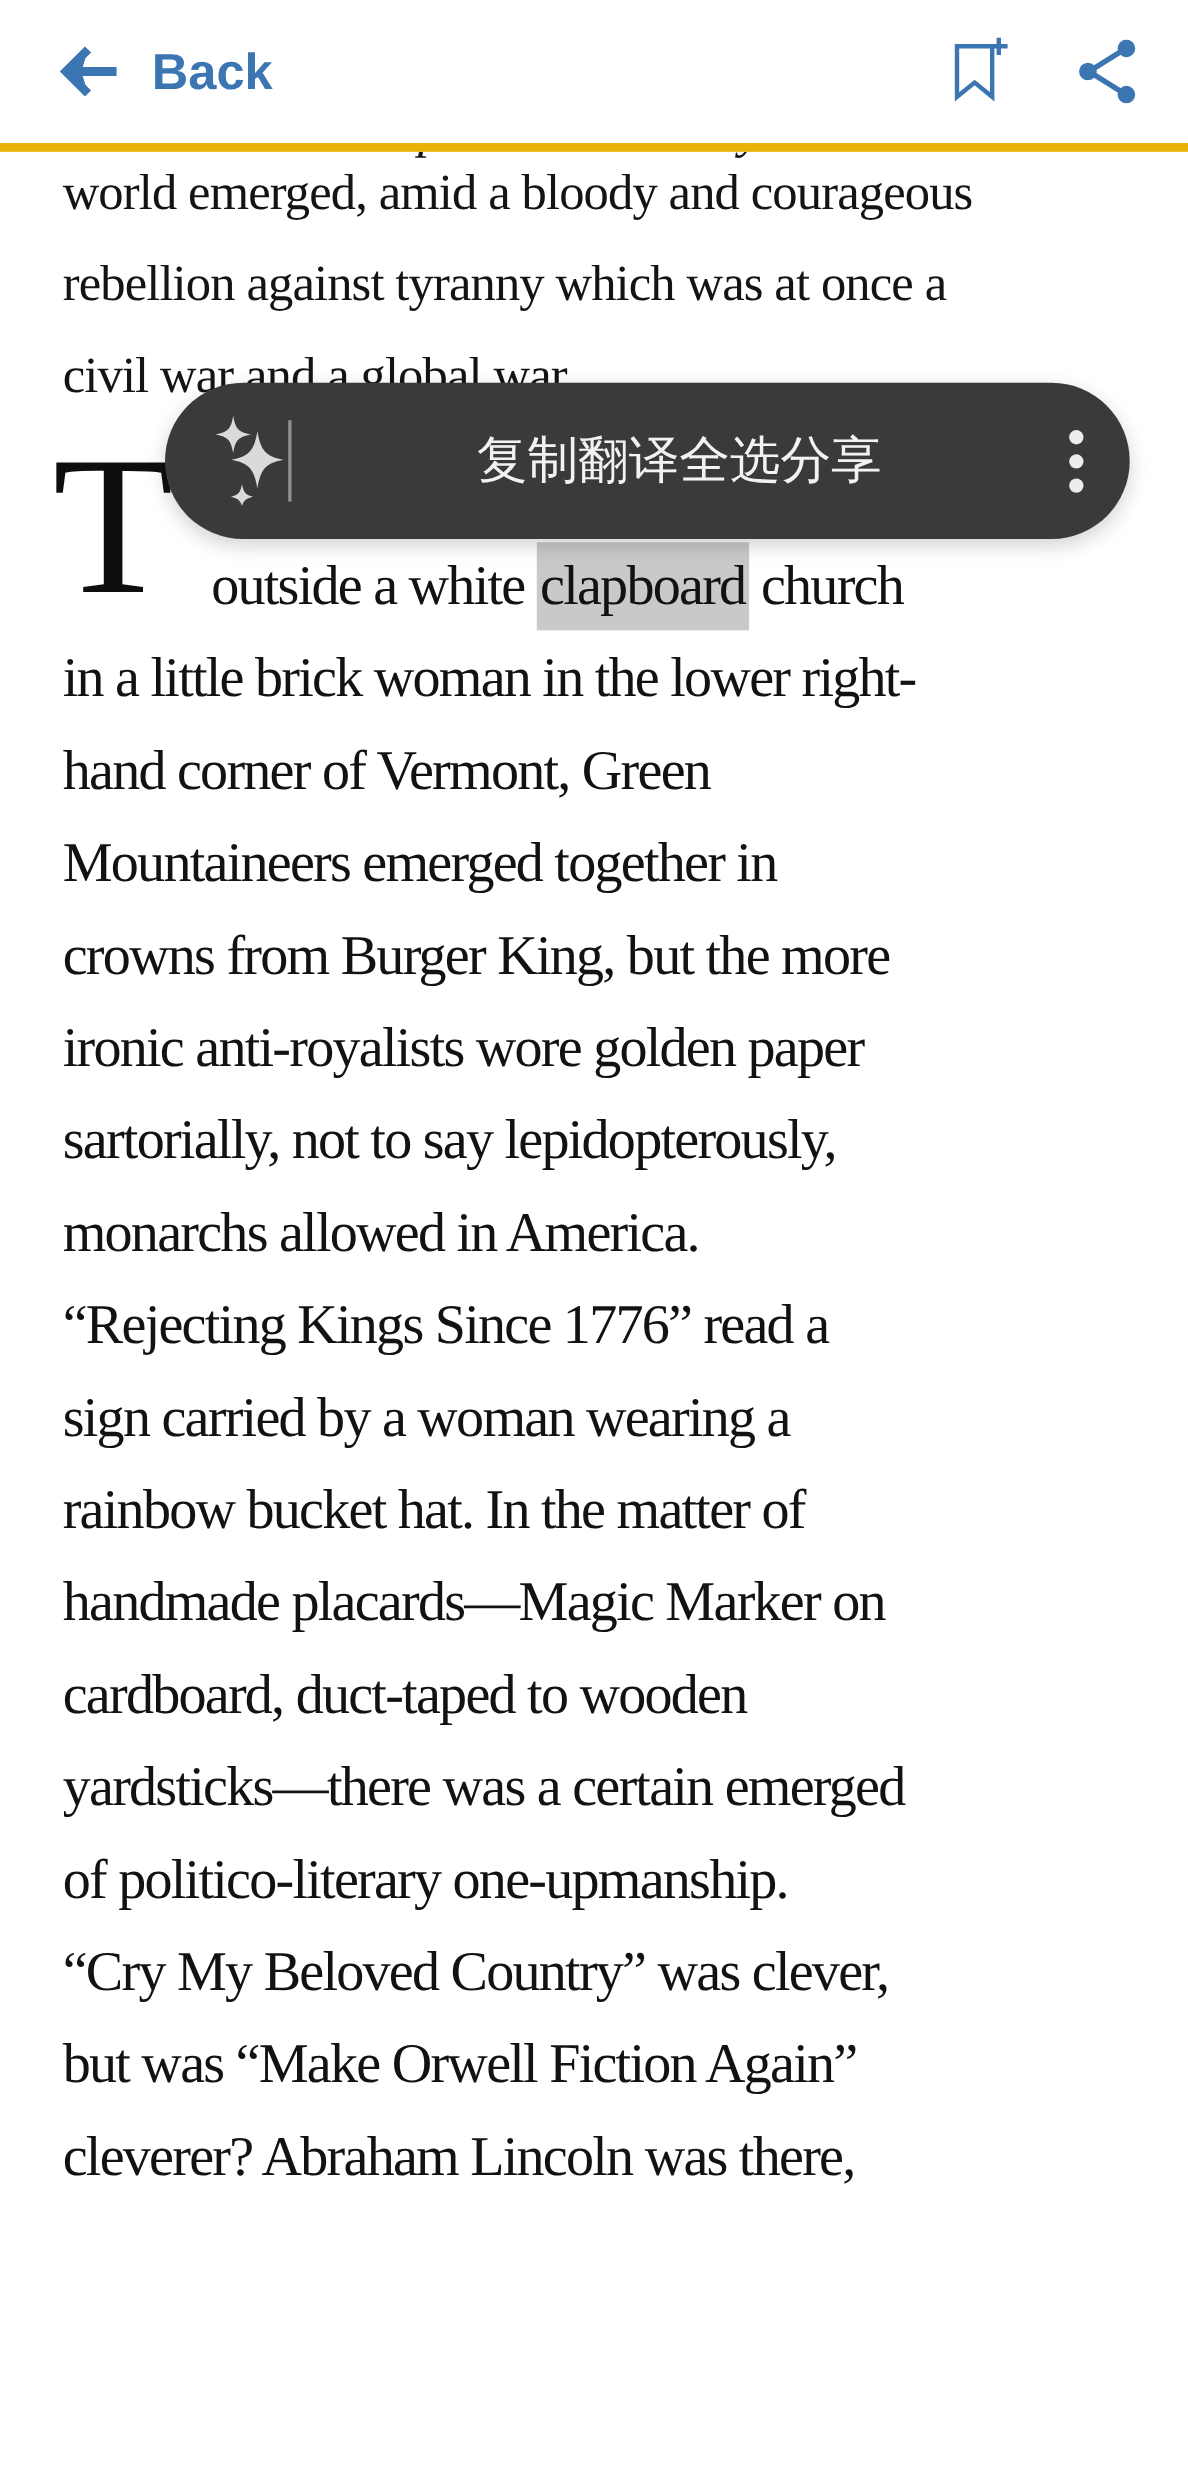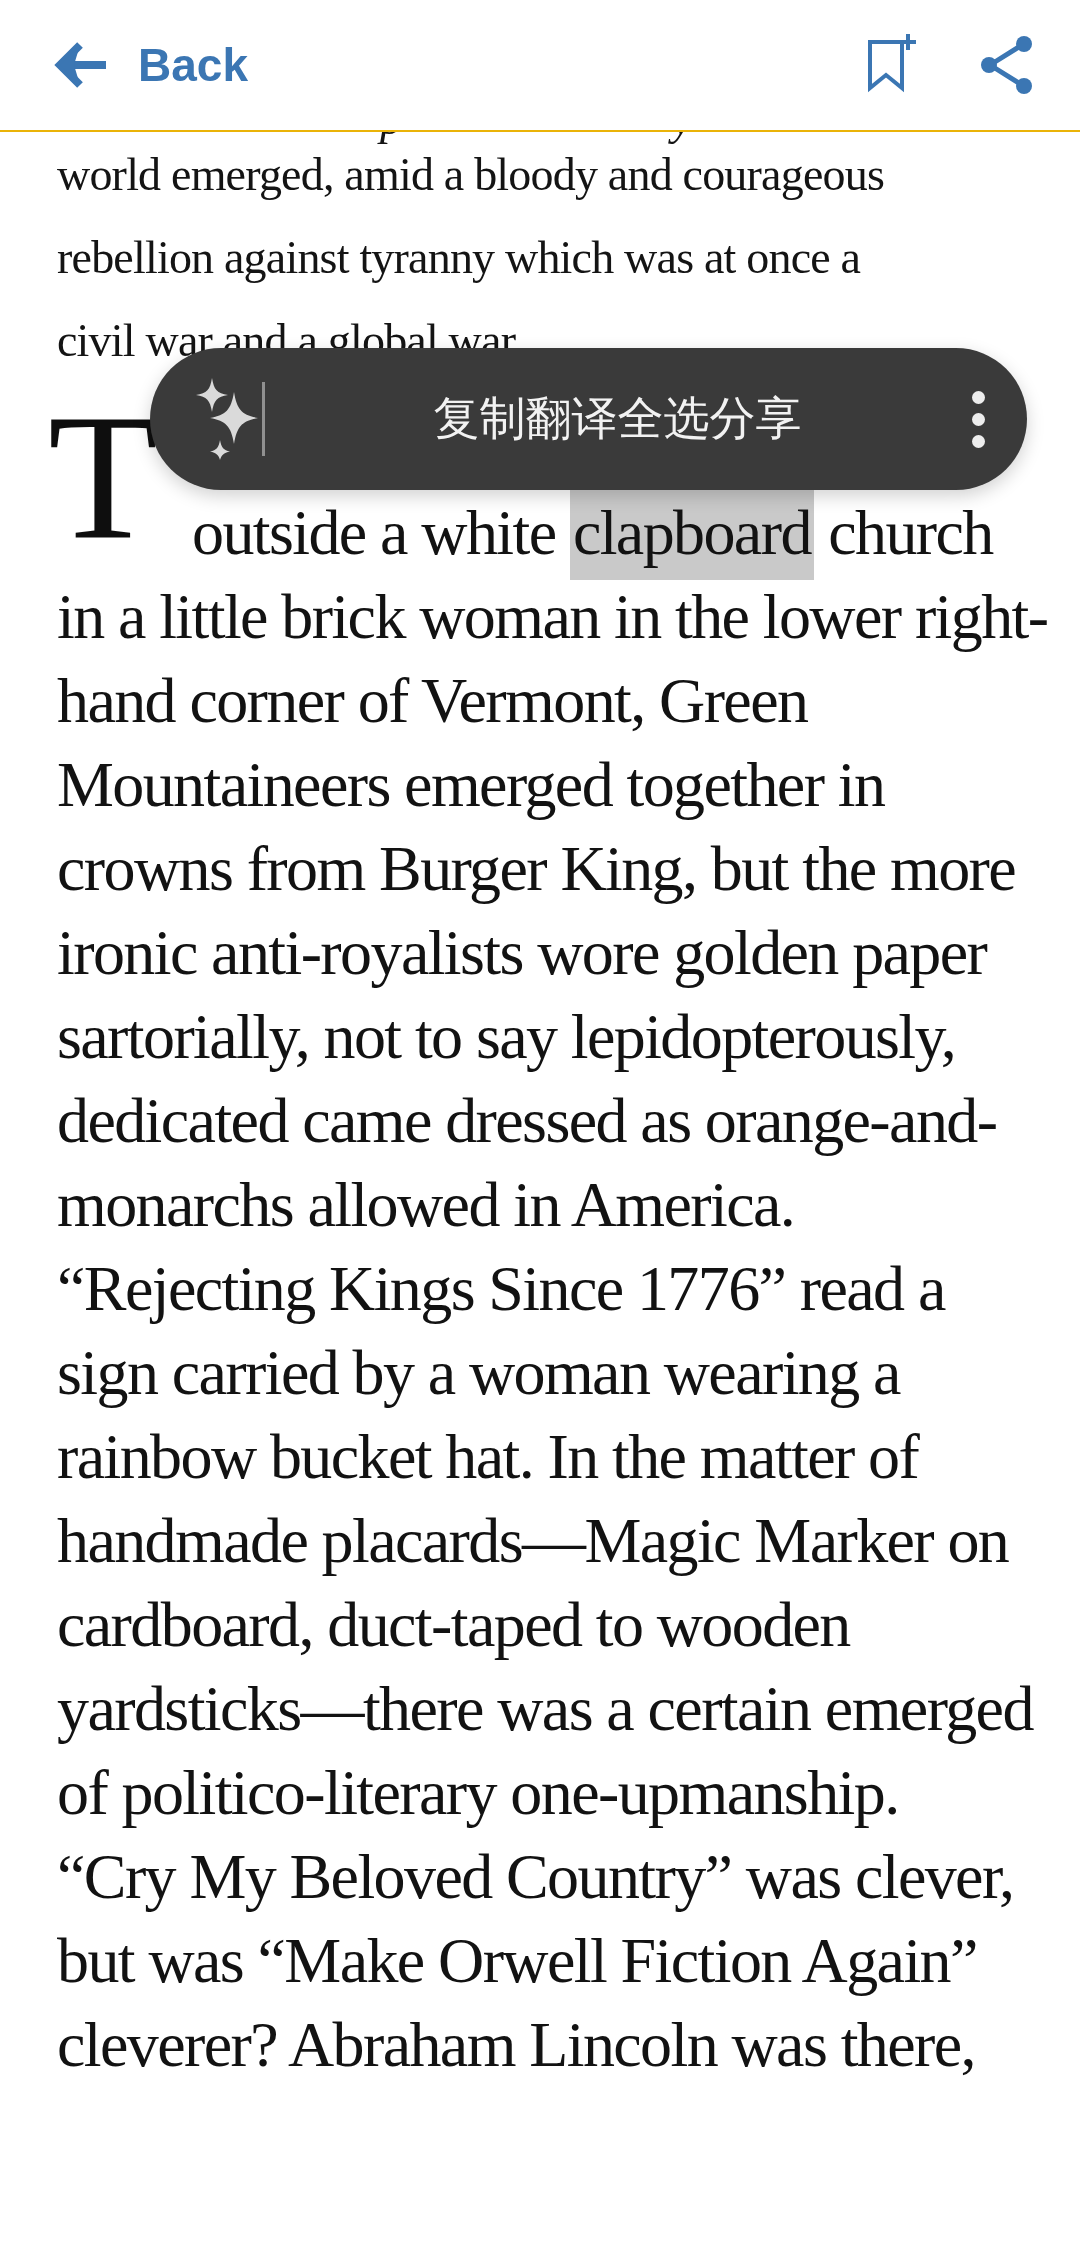--- a/index.html
+++ b/index.html
@@ -1,40 +1,40 @@
 <!DOCTYPE html>
 <html><head>
 <meta charset="utf-8">
 <style>
   html,body{margin:0;padding:0;background:#ffffff;}
   body{width:1080px;height:2249px;overflow:hidden;position:relative;
        font-family:"Liberation Serif",serif;-webkit-font-smoothing:antialiased;}
 
   
   .header{position:absolute;left:0;top:0;width:1080px;height:130px;background:#ffffff;
-          border-bottom:2px solid #eab308;z-index:40;display:flex;align-items:center;}
+          border-bottom:8px solid #eab308;z-index:40;display:flex;align-items:center;}
   .back-group{display:flex;align-items:center;gap:28px;margin-left:52px;cursor:pointer;}
   .back-label{font-family:"Liberation Sans",sans-serif;font-weight:bold;font-size:46px;
               color:#3b76b3;letter-spacing:0;}
   .header-spacer{flex:1;}
   .hicon{margin-right:46px;display:flex;align-items:center;}
 
   
   .frag-strip{position:absolute;left:0;top:130px;width:1080px;height:16px;overflow:hidden;z-index:2;}
   .frag{position:absolute;top:-38px;font-style:italic;font-size:46px;color:#141414;}
 
   
   .dek{position:absolute;left:57px;top:133px;width:980px;z-index:1;}
   .dek-line{font-size:46px;line-height:83px;letter-spacing:-0.8px;
             color:#141414;white-space:nowrap;}
 
   
   .article{position:absolute;left:0;top:491px;width:1080px;padding:0 20px 0 57px;
            box-sizing:border-box;z-index:1;}
-  .article-line{font-size:64px;line-height:84px;letter-spacing:-1.6px;color:#121212;
+  .article-line{font-size:51px;line-height:84px;letter-spacing:-1.6px;color:#121212;
                 white-space:nowrap;}
   .first-line{padding-left:135px;}
   .dropcap{position:absolute;left:48px;top:388px;font-size:180px;line-height:180px;
            color:#0e0e0e;z-index:10;}
   .hl{position:relative;background:#c9c9c9;padding:12px 3px;}
 
   
   .popup{position:absolute;left:150px;top:348px;width:877px;height:142px;background:#3a3a3a;
          border-radius:71px;z-index:20;display:flex;align-items:center;
          justify-content:space-between;padding:0 40px;box-sizing:border-box;
@@ -99,21 +99,20 @@
   <div class="article-line first-line">
     <span>outside a white </span><span class="hl">clapboard</span><span> church</span>
   </div>
   <div id="article-lines">
       <div class="article-line">in a little brick woman in the lower right-</div>
       <div class="article-line">hand corner of Vermont, Green</div>
       <div class="article-line">Mountaineers emerged together in</div>
       <div class="article-line">crowns from Burger King, but the more</div>
       <div class="article-line">ironic anti-royalists wore golden paper</div>
       <div class="article-line">sartorially, not to say lepidopterously,</div>
-      <div class="article-line">dedicated came dressed as orange-and-</div>
       <div class="article-line">monarchs allowed in America.</div>
       <div class="article-line">“Rejecting Kings Since 1776” read a</div>
       <div class="article-line">sign carried by a woman wearing a</div>
       <div class="article-line">rainbow bucket hat. In the matter of</div>
       <div class="article-line">handmade placards—Magic Marker on</div>
       <div class="article-line">cardboard, duct-taped to wooden</div>
       <div class="article-line">yardsticks—there was a certain emerged</div>
       <div class="article-line">of politico-literary one-upmanship.</div>
       <div class="article-line">“Cry My Beloved Country” was clever,</div>
       <div class="article-line">but was “Make Orwell Fiction Again”</div>

